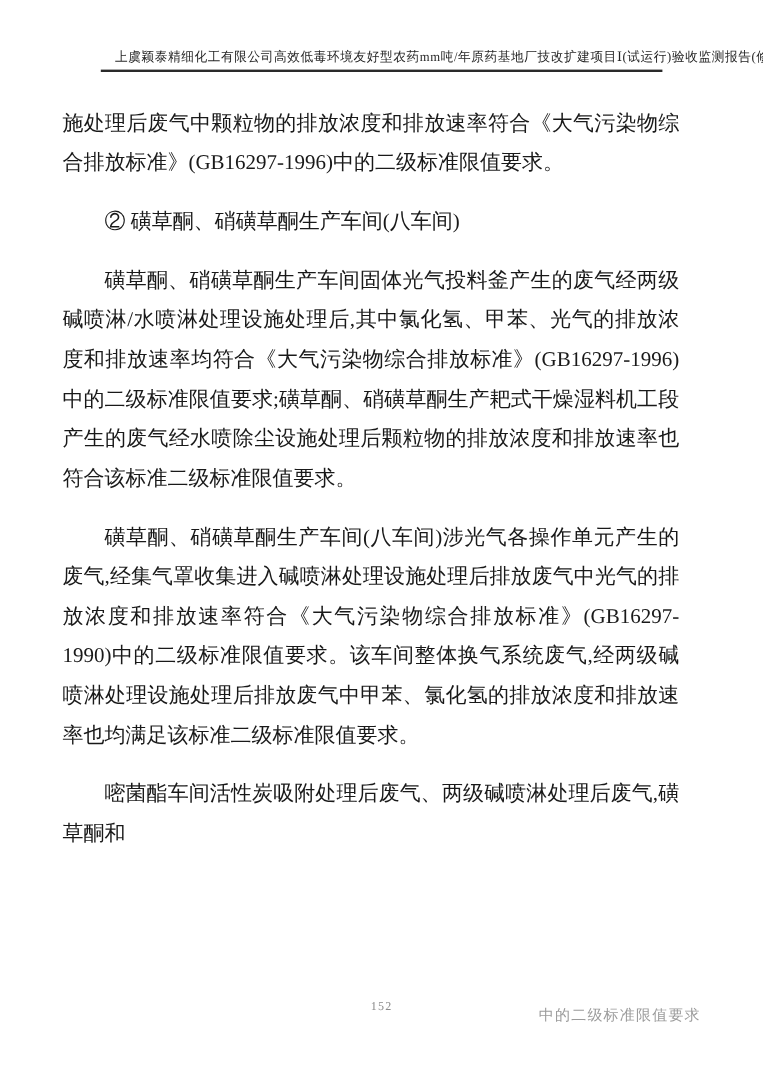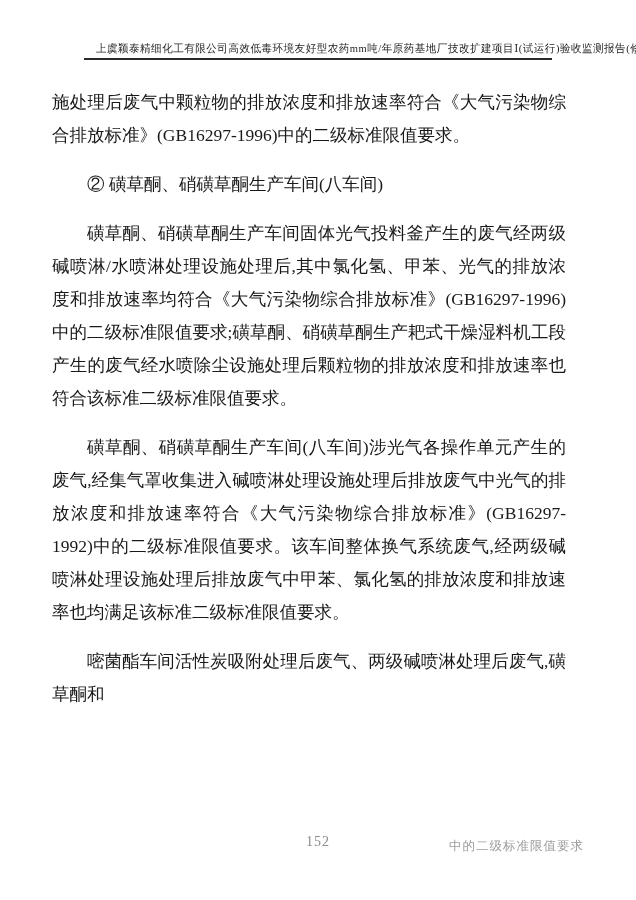--- a/index.html
+++ b/index.html
@@ -60,21 +60,21 @@
   }
   .doc-body p.indent {
     text-indent: 2em;
   }
   .page-footer-number {
     position: absolute;
     left: 0;
     right: 0;
     top: 834px;
     text-align: center;
-    font-size: 14px;
+    font-size: 10px;
     color: #8a8a8a;
     letter-spacing: 1px;
   }
   .watermark {
     position: absolute;
     top: 838px;
     right: 52px;
     font-size: 12.5px;
     color: #9a9a9a;
     letter-spacing: 1px;
@@ -87,21 +87,21 @@
 
   <div class="page-header scan">
     <span class="header-title">上虞颖泰精细化工有限公司高效低毒环境友好型农药mm吨/年原药基地厂技改扩建项目Ⅰ(试运行)验收监测报告(修订版)</span>
   </div>
   <div class="header-rule"></div>
 
   <div class="doc-body scan">
     <p class="para">施处理后废气中颗粒物的排放浓度和排放速率符合《大气污染物综合排放标准》(GB16297-1996)中的二级标准限值要求。</p>
     <p class="para indent">② 磺草酮、硝磺草酮生产车间(八车间)</p>
     <p class="para indent">磺草酮、硝磺草酮生产车间固体光气投料釜产生的废气经两级碱喷淋/水喷淋处理设施处理后,其中氯化氢、甲苯、光气的排放浓度和排放速率均符合《大气污染物综合排放标准》(GB16297-1996)中的二级标准限值要求;磺草酮、硝磺草酮生产耙式干燥湿料机工段产生的废气经水喷除尘设施处理后颗粒物的排放浓度和排放速率也符合该标准二级标准限值要求。</p>
-    <p class="para indent">磺草酮、硝磺草酮生产车间(八车间)涉光气各操作单元产生的废气,经集气罩收集进入碱喷淋处理设施处理后排放废气中光气的排放浓度和排放速率符合《大气污染物综合排放标准》(GB16297-1992)中的二级标准限值要求。该车间整体换气系统废气,经两级碱喷淋处理设施处理后排放废气中甲苯、氯化氢的排放浓度和排放速率也均满足该标准二级标准限值要求。</p>
+    <p class="para indent">磺草酮、硝磺草酮生产车间(八车间)涉光气各操作单元产生的废气,经集气罩收集进入碱喷淋处理设施处理后排放废气中光气的排放浓度和排放速率符合《大气污染物综合排放标准》(GB16297-1990)中的二级标准限值要求。该车间整体换气系统废气,经两级碱喷淋处理设施处理后排放废气中甲苯、氯化氢的排放浓度和排放速率也均满足该标准二级标准限值要求。</p>
     <p class="para indent">嘧菌酯车间活性炭吸附处理后废气、两级碱喷淋处理后废气,磺草酮和</p>
   </div>
 
   <div class="page-footer-number scan">152</div>
 
   <div class="watermark scan">中的二级标准限值要求</div>
 
 </div>
 
 </body></html>

